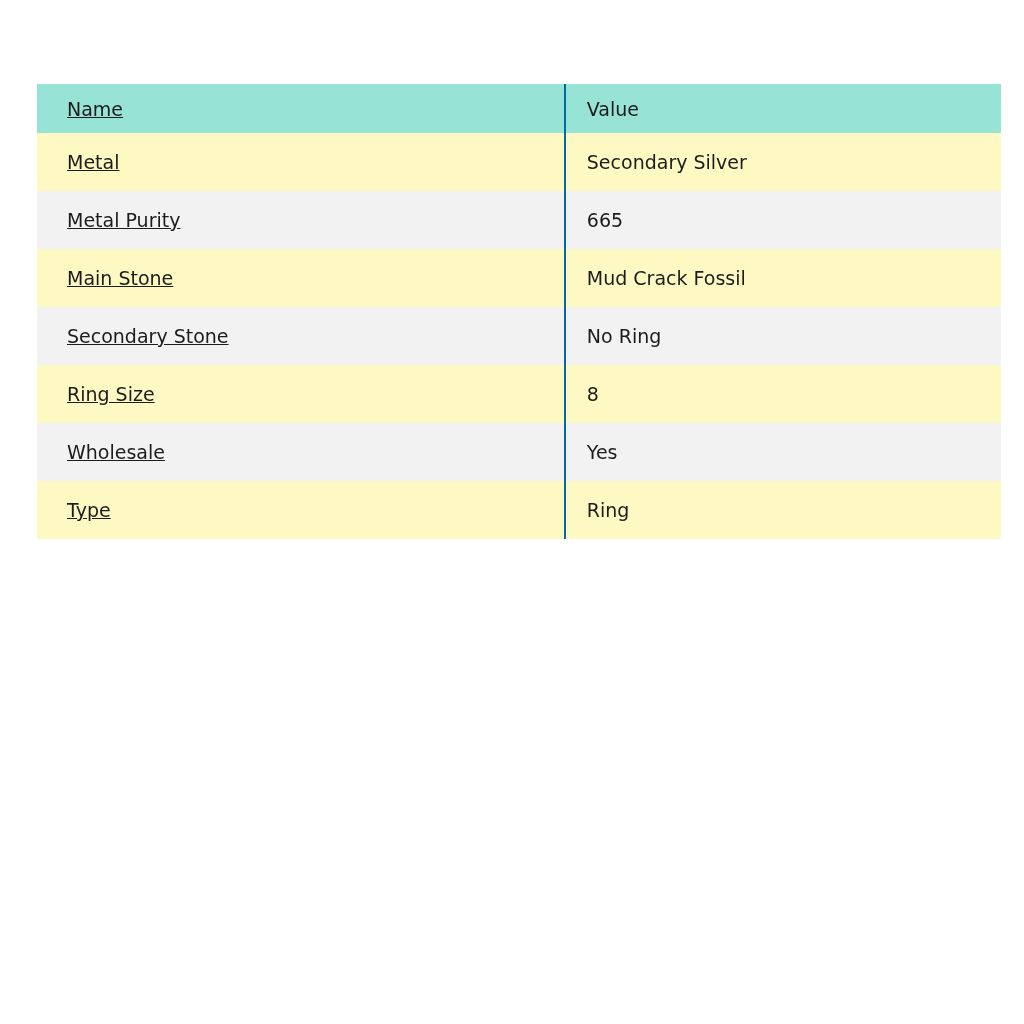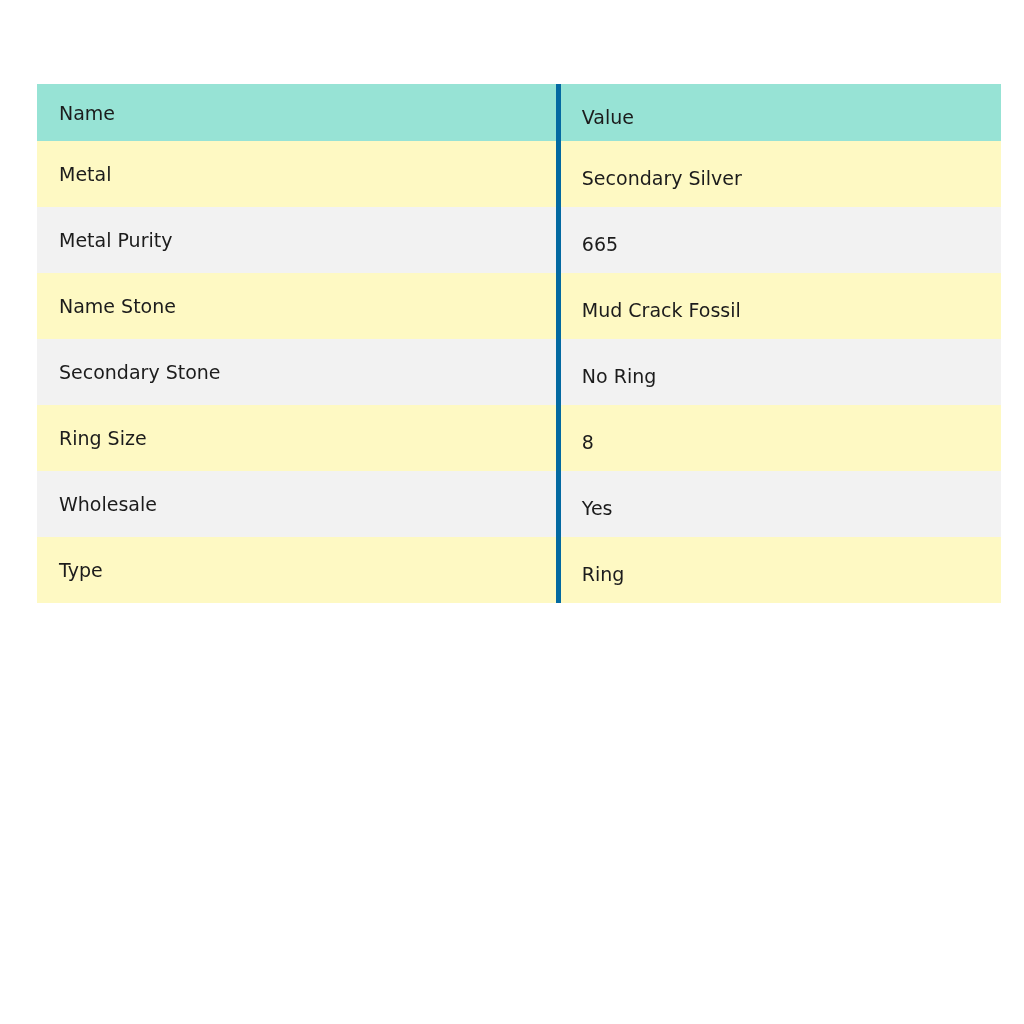--- a/index.html
+++ b/index.html
@@ -33,26 +33,27 @@
   }
   .attr-table td {
     height: 58px;
     text-align: left;
     vertical-align: middle;
     background: #fef9c3;
   }
   .attr-table th:first-child,
   .attr-table td:first-child {
     width: 50.5%;
-    padding: 0 10px 0 22px;
-    border-right: 5px solid #0369a1;
+    padding: 0 10px 0 30px;
+    border-right: 2px solid #0369a1;
+    text-decoration: underline;
   }
   .attr-table th:last-child,
   .attr-table td:last-child {
-    padding: 8px 10px 0 21px;
+    padding: 0 10px 0 21px;
   }
   .attr-table tbody tr:nth-child(even) td {
     background: var(--alt-row-bg, #f2f2f2);
   }
 </style>
 </head>
 <body>
 
 <div class="page">
   <table class="attr-table">
@@ -65,21 +66,21 @@
     <tbody>
       <tr>
         <td>Metal</td>
         <td>Secondary Silver</td>
       </tr>
       <tr>
         <td>Metal Purity</td>
         <td>665</td>
       </tr>
       <tr>
-        <td>Name Stone</td>
+        <td>Main Stone</td>
         <td>Mud Crack Fossil</td>
       </tr>
       <tr>
         <td>Secondary Stone</td>
         <td>No Ring</td>
       </tr>
       <tr>
         <td>Ring Size</td>
         <td>8</td>
       </tr>

